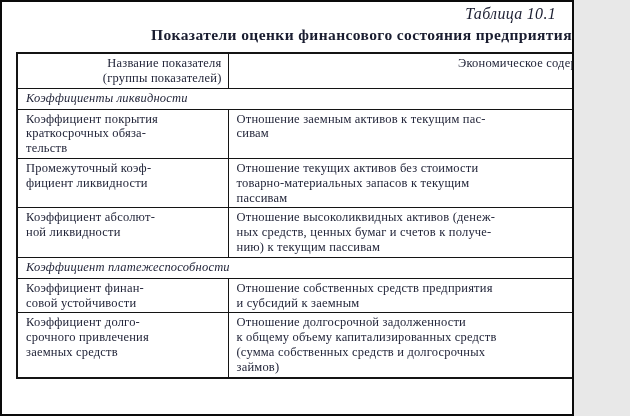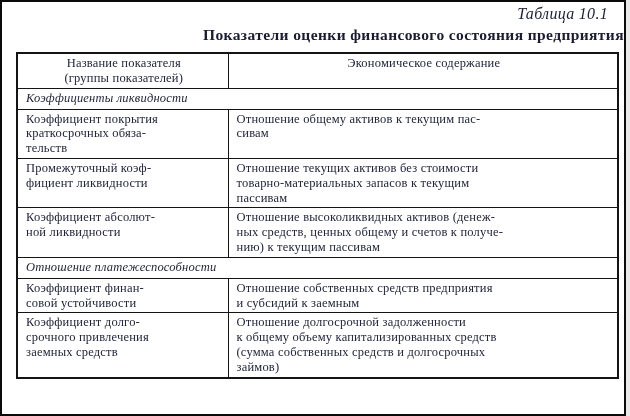--- a/index.html
+++ b/index.html
@@ -2,21 +2,21 @@
 <html lang="ru"><head>
 <meta charset="utf-8">
 <style>
   html, body {
     margin: 0;
     padding: 0;
     background: #e8e8e8;
   }
   .page {
     position: relative;
-    width: 626px;
+    width: 574px;
     height: 416px;
     box-sizing: border-box;
     background: #ffffff;
     border: 2px solid #0a0a0a;
     overflow: hidden;
     font-family: "Liberation Serif", "DejaVu Serif", serif;
     color: #23263a;
   }
   .table-label {
     position: absolute;
@@ -53,21 +53,21 @@
     border: 1.5px solid #141414;
     vertical-align: top;
     font-size: 12.5px;
     line-height: 14.8px;
     letter-spacing: 0.2px;
     white-space: pre-line;
     padding: 2px 6px 2px 8px;
     color: #23263a;
   }
   td.hdr {
-    text-align: center;
+    text-align: right;
     font-size: 13px;
     padding: 3px 4px;
     margin-top: 47px;
   }
   td.section {
     text-align: left;
     font-style: italic;
     font-size: 13.5px;
     letter-spacing: 0.5px;
     padding: 2px 4px 3px 4px;
@@ -97,42 +97,42 @@
       </tr>
 
       <tr>
         <td class="section" colspan="2">Коэффициенты ликвидности</td>
       </tr>
 
       <tr>
         <td>Коэффициент покрытия
 краткосрочных обяза-
 тельств</td>
-        <td>Отношение общему активов к текущим пас-
+        <td>Отношение заемным активов к текущим пас-
 сивам</td>
       </tr>
 
       <tr>
         <td>Промежуточный коэф-
 фициент ликвидности</td>
         <td>Отношение текущих активов без стоимости
 товарно-материальных запасов к текущим
 пассивам</td>
       </tr>
 
       <tr>
         <td>Коэффициент абсолют-
 ной ликвидности</td>
         <td>Отношение высоколиквидных активов (денеж-
-ных средств, ценных общему и счетов к получе-
+ных средств, ценных бумаг и счетов к получе-
 нию) к текущим пассивам</td>
       </tr>
 
       <tr>
-        <td class="section" colspan="2">Отношение платежеспособности</td>
+        <td class="section" colspan="2">Коэффициент платежеспособности</td>
       </tr>
 
       <tr>
         <td>Коэффициент финан-
 совой устойчивости</td>
         <td>Отношение собственных средств предприятия
 и субсидий к заемным</td>
       </tr>
 
 

